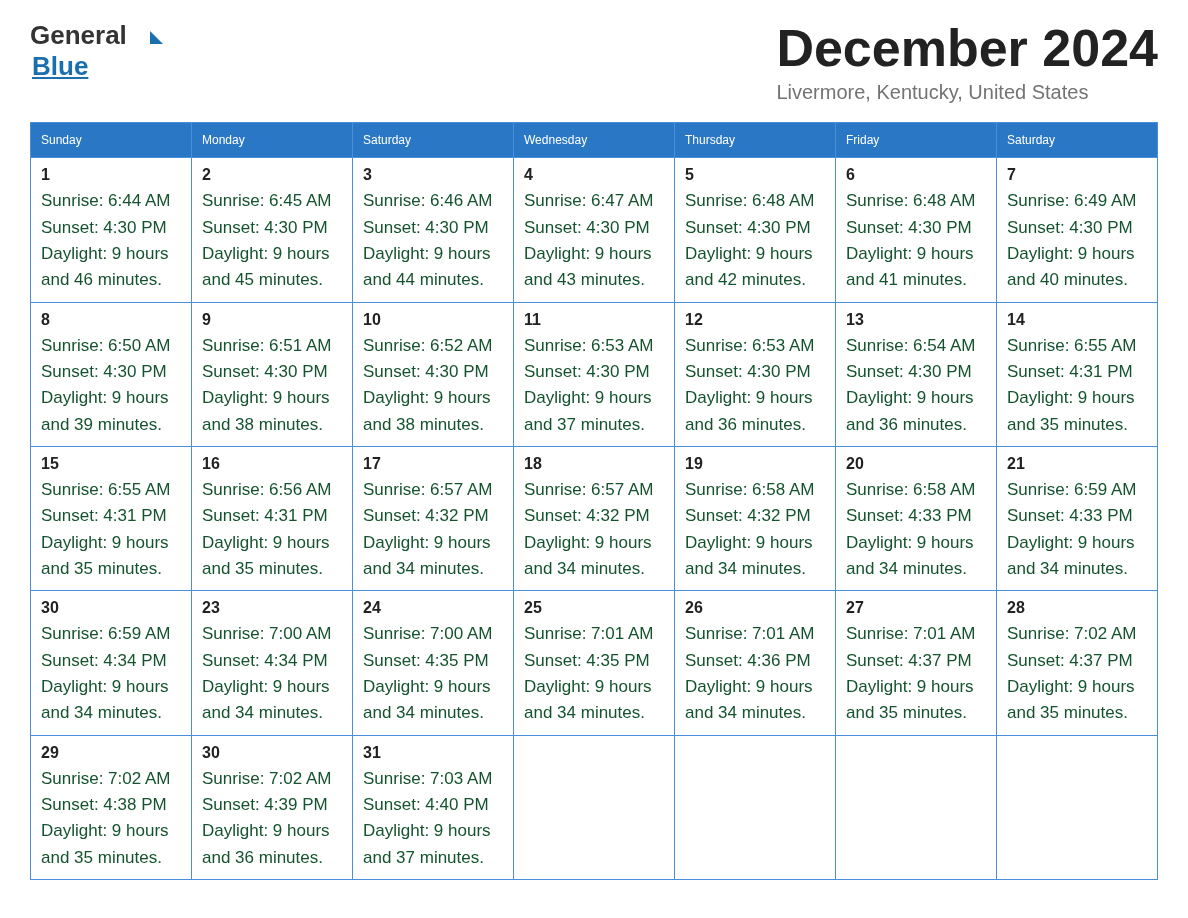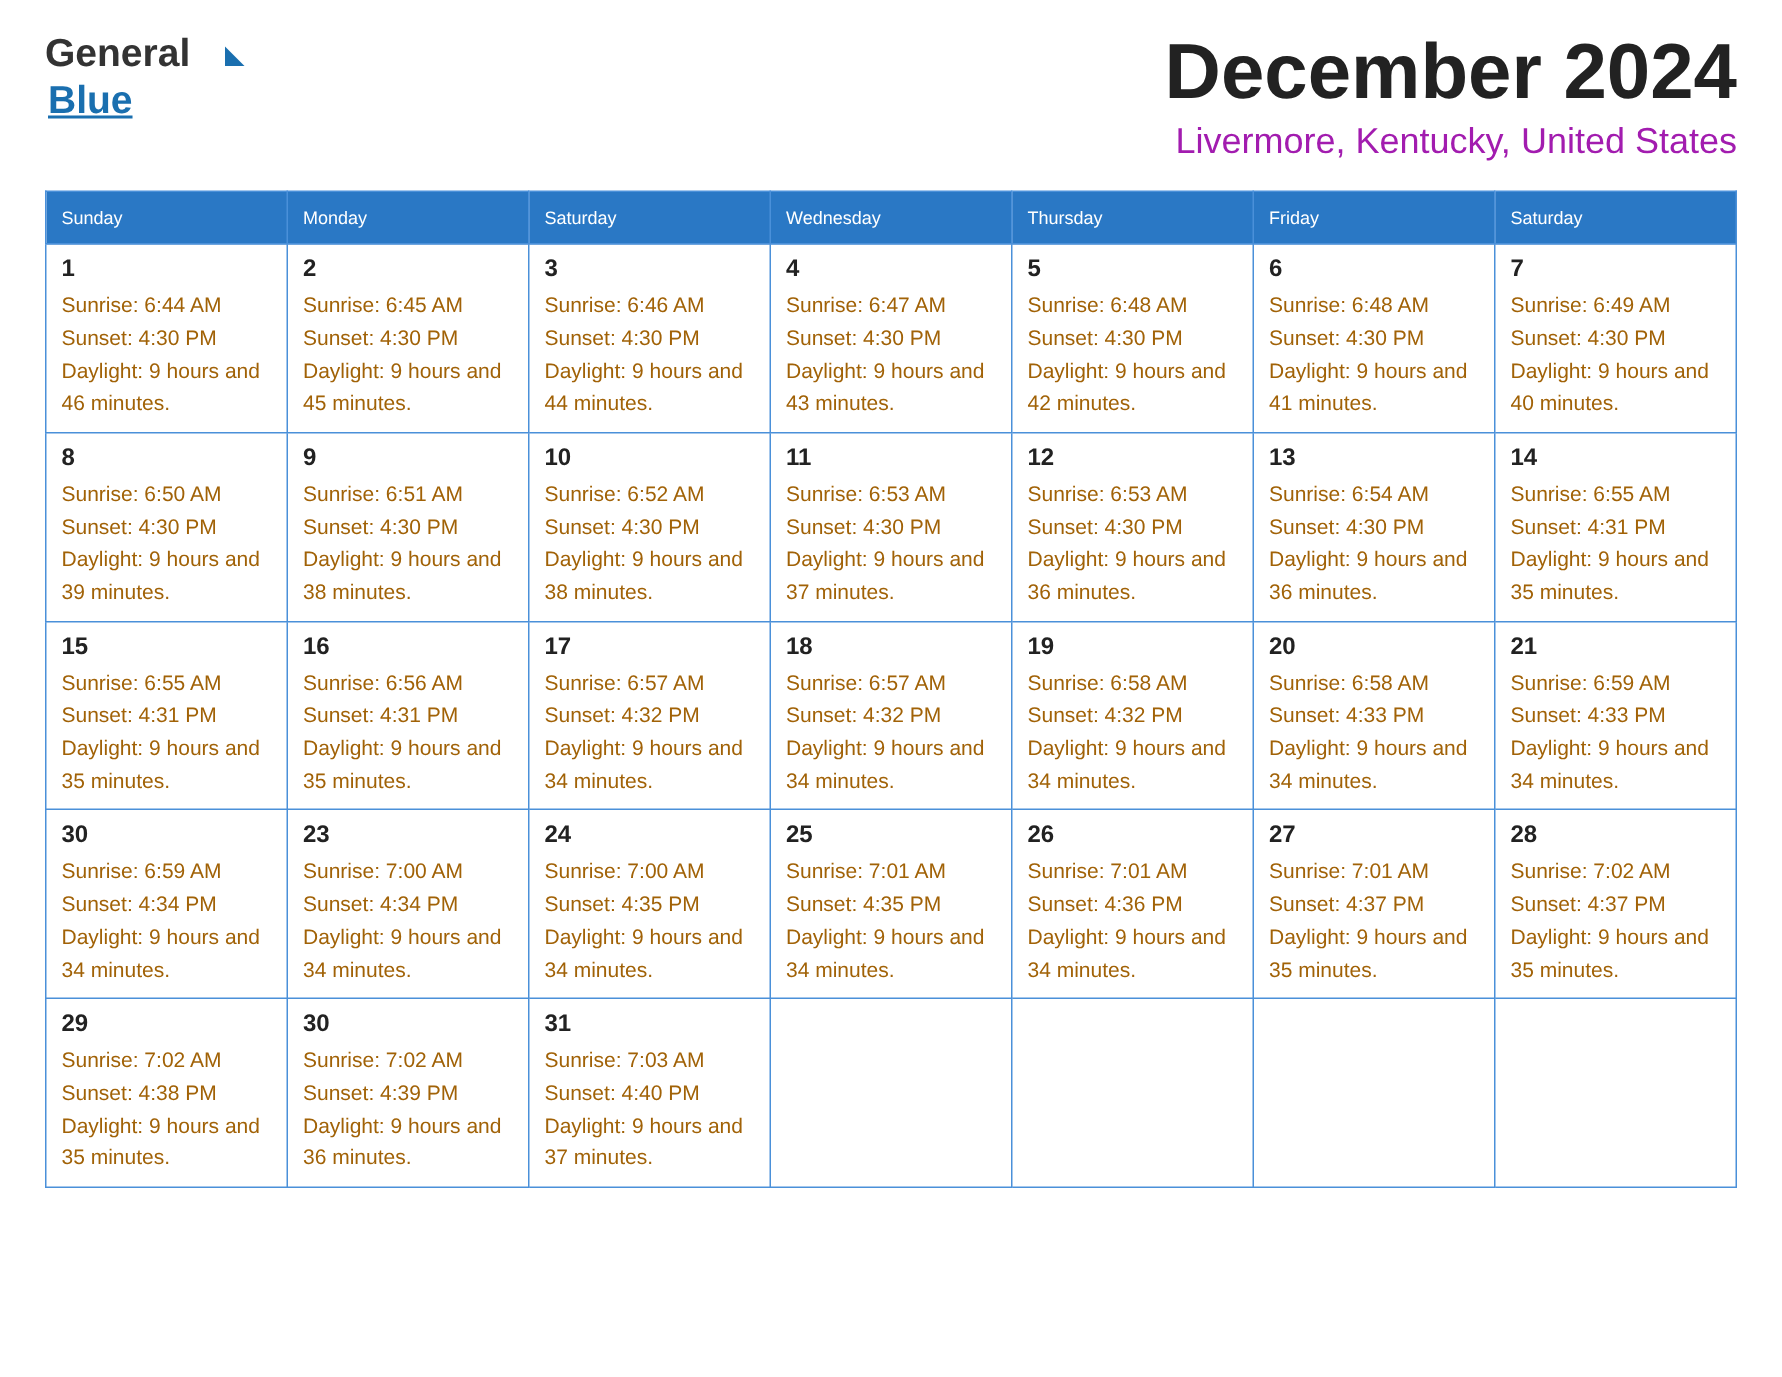--- a/index.html
+++ b/index.html
@@ -42,31 +42,30 @@
       gap: 21px;
     }
     .logo-line2 {
       font-size: 26px;
       font-weight: bold;
       color: #1a6faf;
       margin-left: 2px;
       text-decoration: underline;
     }
     .title-section {
-      text-align: right;
     }
     .calendar-title {
       font-size: 52px;
       font-weight: bold;
       color: #222;
       line-height: 1.1;
     }
     .calendar-subtitle {
-      font-size: 24px;
-      color: #a21caf;
+      font-size: 20px;
+      color: #737373;
       margin-top: 4px;
     }
     .calendar-table {
       width: 100%;
       border-collapse: collapse;
       border: 1px solid #4a90d9;
     }
     .calendar-table th {
       background-color: #2a78c5;
       color: #fff;
@@ -85,23 +84,23 @@
       color: #222;
       min-height: 110px;
     }
     .day-number {
       font-size: 16px;
       font-weight: bold;
       display: block;
       margin-bottom: 4px;
     }
     .day-info {
-      font-size: 14px;
+      font-size: 17px;
       line-height: 1.55;
-      color: #a16207;
+      color: #14532d;
     }
     .empty-cell {
       background: #fff;
     }
   </style>
 </head>
 <body>
 
 <div class="header">
   <div class="logo-wrapper">

